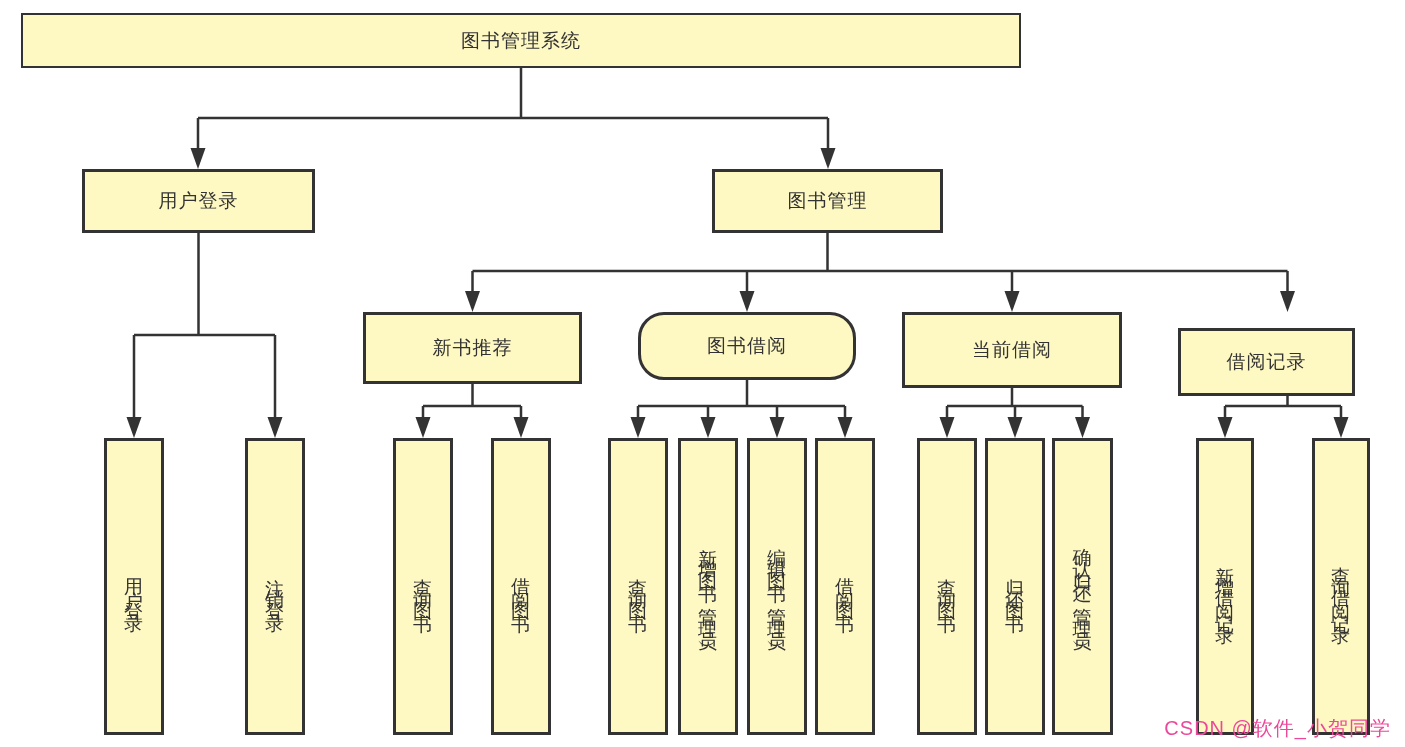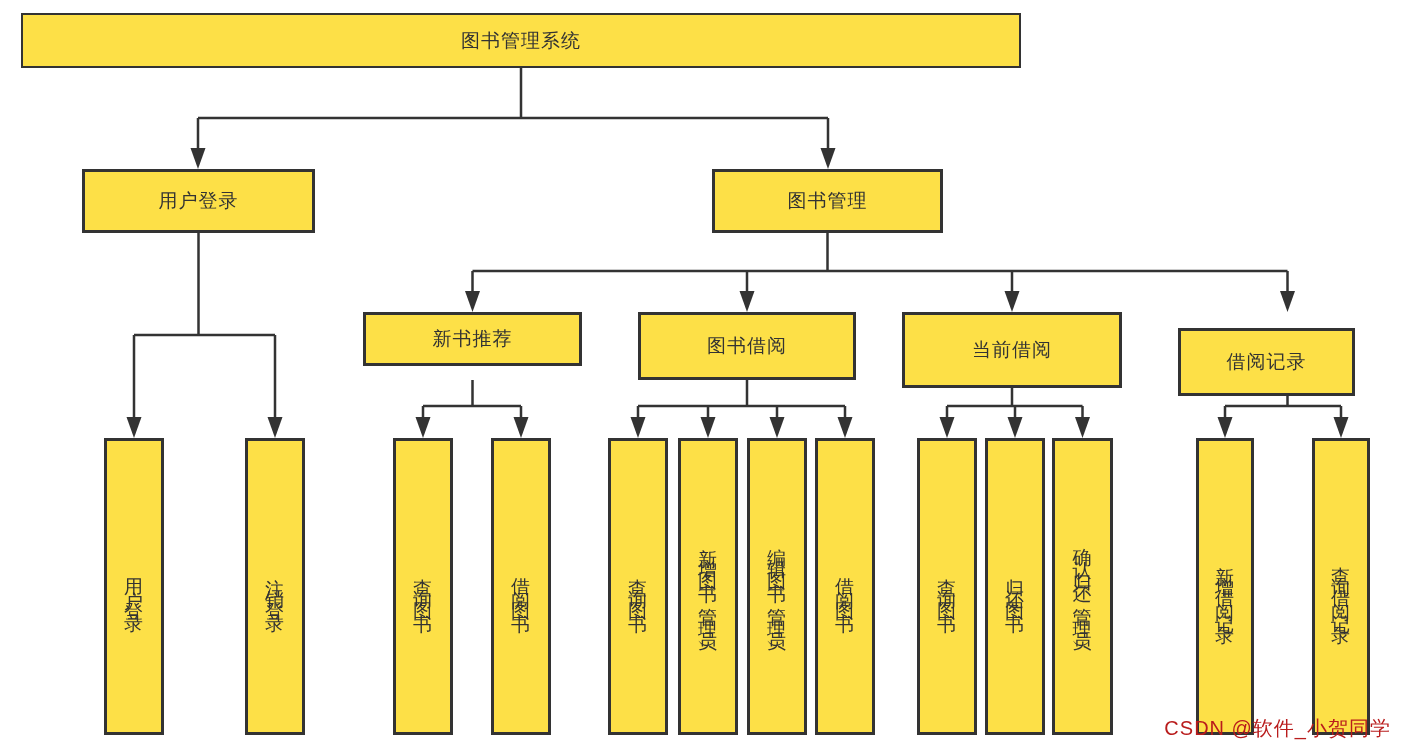--- a/index.html
+++ b/index.html
@@ -8,55 +8,55 @@
     width:1405px;height:747px;
     background:#ffffff;
     font-family:"Liberation Sans", sans-serif;
     overflow:hidden;
   }
   svg.connectors{position:absolute;left:0;top:0;width:1405px;height:747px;pointer-events:none;}
   .node{
     position:absolute;
     box-sizing:border-box;
     border:3px solid #333333;
-    background:#fde047;
+    background:#fef9c3;
     display:flex;align-items:center;justify-content:center;
     color:#333333;
     font-size:19px;
     letter-spacing:1px;
     text-align:center;
   }
   .node.root{border-width:2px;}
   .node.leaf{padding:6px 0;}
   .leaf .vtext{
     writing-mode:vertical-rl;
     text-orientation:mixed;
     letter-spacing:12px;
     line-height:1;
     white-space:nowrap;
   }
   
   .n-root      {left:21px;  top:13px;  width:1000px; height:55px;}
   .n-login     {left:82px;  top:169px; width:233px;  height:64px;}
   .n-mgmt      {left:712px; top:169px; width:231px;  height:64px;text-align:center;}
-  .n-newbook   {left:363px; top:312px; width:219px;  height:54px;}
-  .n-borrow    {left:638px; top:312px; width:218px;  height:68px;}
+  .n-newbook   {left:363px; top:312px; width:219px;  height:72px;}
+  .n-borrow    {left:638px; top:312px; width:218px;  height:68px;border-radius:26px;}
   .n-current   {left:902px; top:312px; width:220px;  height:76px;}
   .n-records   {left:1178px;top:328px; width:177px;  height:68px;}
   .leaf        {top:438px;  height:297px; width:60px;}
   .l-a1{left:104px;} .l-a2{left:245px;}
   .l-b1{left:393px;} .l-b2{left:491px;}
   .l-c1{left:608px;} .l-c2{left:678px;} .l-c3{left:747px;} .l-c4{left:815px;}
   .l-d1{left:917px;} .l-d2{left:985px;} .l-d3{left:1052px;width:61px;}
   .l-e1{left:1196px;width:58px;} .l-e2{left:1312px;width:58px;}
   .watermark{
     position:absolute;
     right:14px;bottom:5px;
     font-size:20px;
-    color:#b91c1c;
+    color:#ec4899;
     letter-spacing:1px;
     white-space:nowrap;
   }
 </style>
 </head>
 <body>
 
 <div class="canvas">
 
   <svg class="connectors" viewBox="0 0 1405 747" xmlns="http://www.w3.org/2000/svg">

